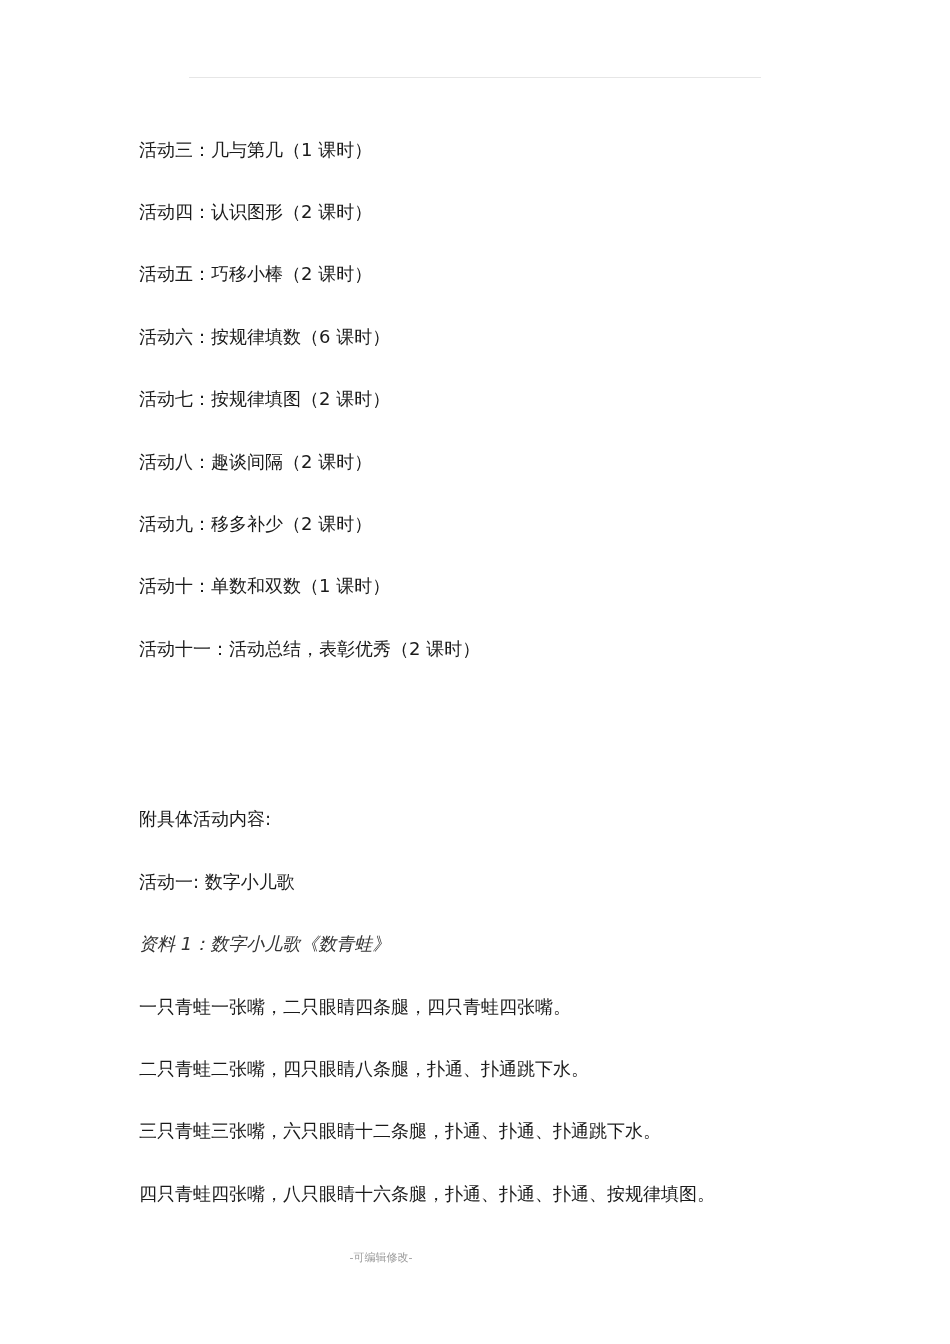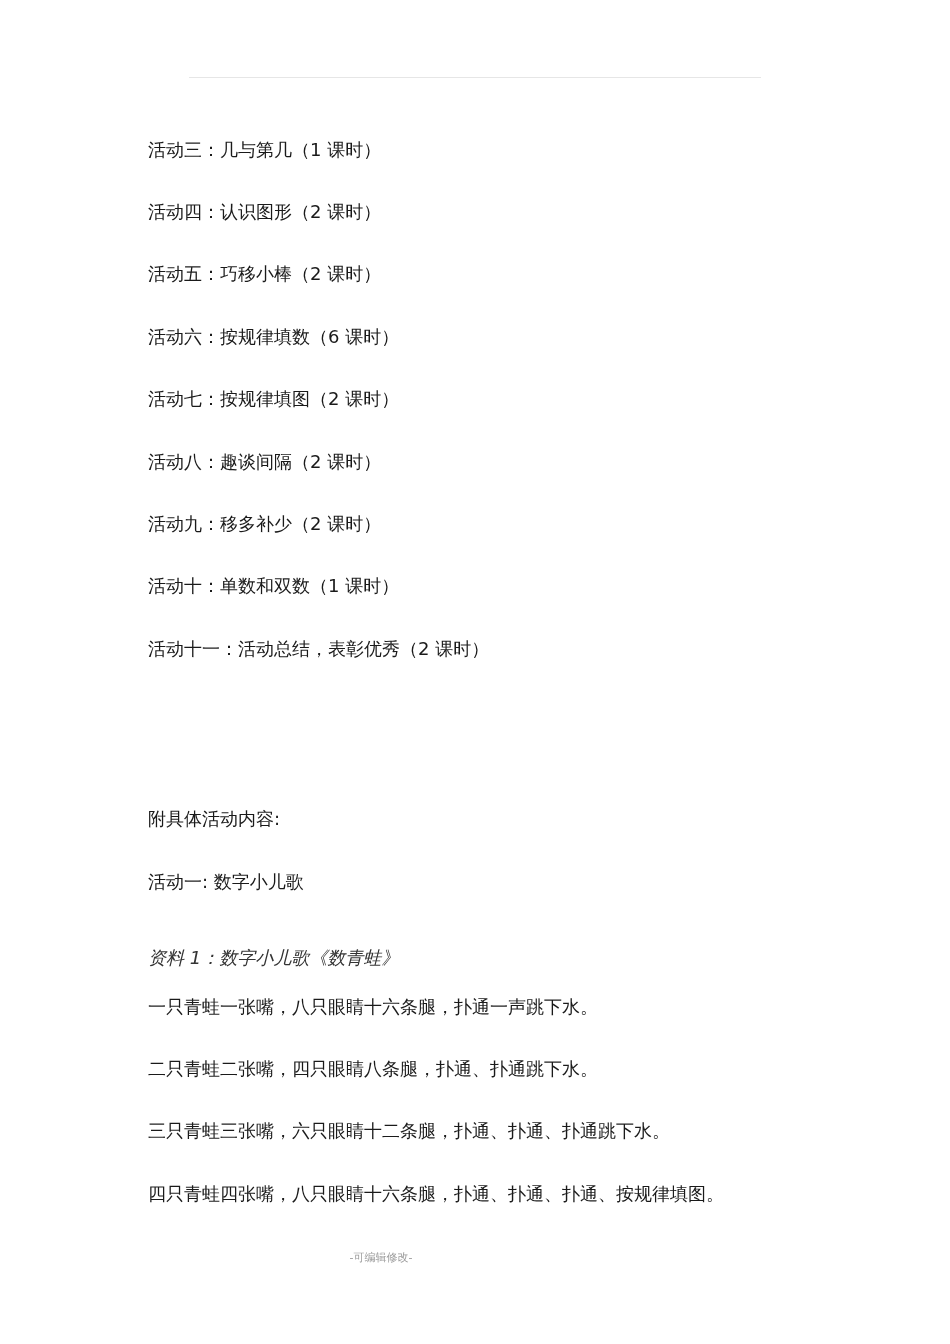--- a/index.html
+++ b/index.html
@@ -6,25 +6,25 @@
     body {
       width: 950px; height: 1344px; position: relative; overflow: hidden;
       font-family: "DejaVu Sans", "Liberation Sans", sans-serif;
       color: #1a1a1a;
     }
     .header-rule {
       position: absolute; left: 189px; top: 77px; width: 572px; height: 0;
       border-top: 1px solid #e6e6e6;
     }
     .line {
-      position: absolute; left: 148px; font-size: 18px; line-height: 24px;
+      position: absolute; left: 139px; font-size: 18px; line-height: 24px;
       white-space: nowrap; letter-spacing: 0px;
     }
     .bold { font-weight: normal; }
-    .italic { font-style: italic; color: #333; margin-top: 14px; }
+    .italic { font-style: italic; color: #333; }
     .footer {
       position: absolute; top: 1250px; left: 0; width: 762px; text-align: center;
       font-size: 11px; color: #9a9a9a;
     }
   </style>
 </head>
 <body>
 
 <div class="header-rule"></div>
 
@@ -35,18 +35,18 @@
 <div class="line" style="top:387px">活动七：按规律填图（2 课时）</div>
 <div class="line" style="top:450px">活动八：趣谈间隔（2 课时）</div>
 <div class="line" style="top:512px">活动九：移多补少（2 课时）</div>
 <div class="line" style="top:574px">活动十：单数和双数（1 课时）</div>
 <div class="line" style="top:637px">活动十一：活动总结，表彰优秀（2 课时）</div>
 
 <div class="line bold" style="top:807px">附具体活动内容:</div>
 <div class="line bold" style="top:870px">活动一:  数字小儿歌</div>
 <div class="line italic" style="top:932px">资料 1：数字小儿歌《数青蛙》</div>
 
-<div class="line" style="top:995px">一只青蛙一张嘴，八只眼睛十六条腿，扑通一声跳下水。</div>
+<div class="line" style="top:995px">一只青蛙一张嘴，二只眼睛四条腿，四只青蛙四张嘴。</div>
 <div class="line" style="top:1057px">二只青蛙二张嘴，四只眼睛八条腿，扑通、扑通跳下水。</div>
 <div class="line" style="top:1119px">三只青蛙三张嘴，六只眼睛十二条腿，扑通、扑通、扑通跳下水。</div>
 <div class="line" style="top:1182px">四只青蛙四张嘴，八只眼睛十六条腿，扑通、扑通、扑通、按规律填图。</div>
 
 <div class="footer">-可编辑修改-</div>
 
 </body></html>

